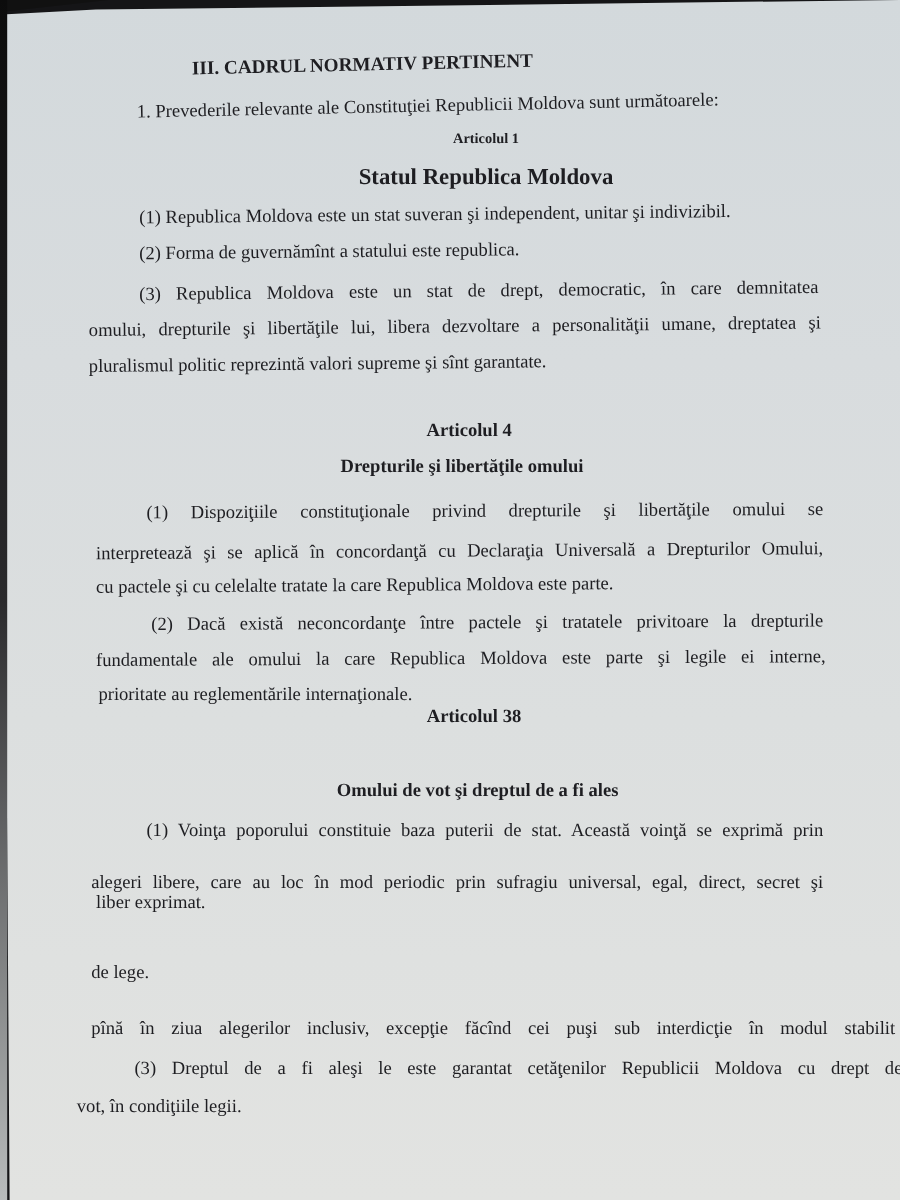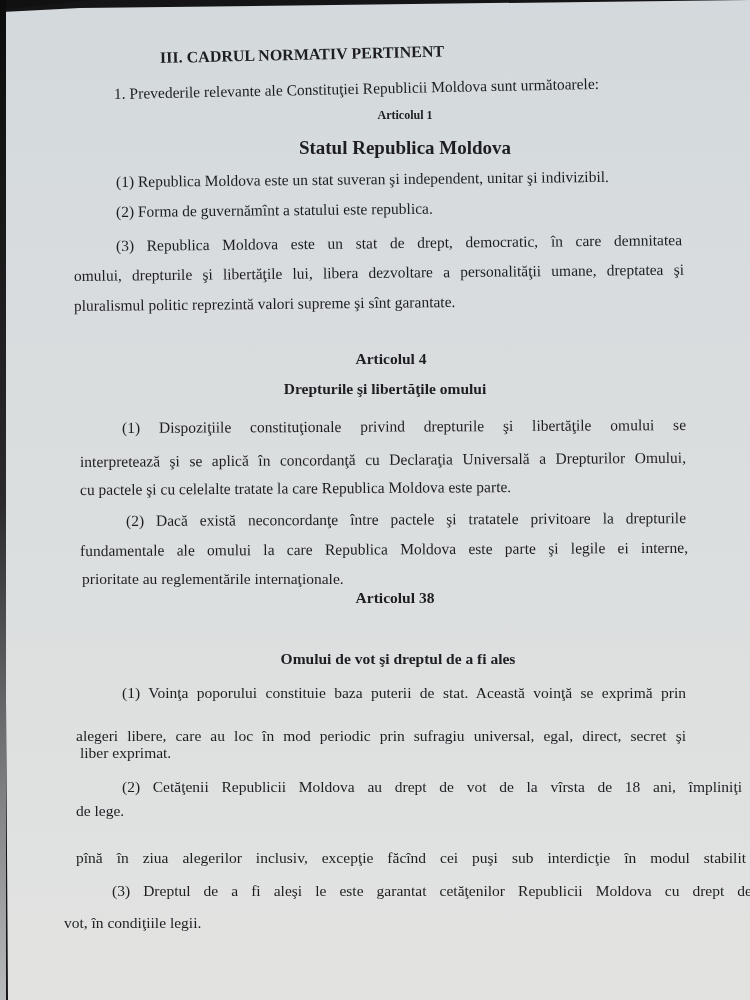--- a/index.html
+++ b/index.html
@@ -98,20 +98,19 @@
     <div class="line justify" style="left:126px; top:513px; width:560px; transform: rotate(-0.3deg); transform-origin:left center;">(2) Dacă există neconcordanţe între pactele şi tratatele privitoare la drepturile</div>
     <div class="line justify" style="left:80px; top:543px; width:608px; transform: rotate(-0.3deg); transform-origin:left center;">fundamentale ale omului la care Republica Moldova este parte şi legile ei interne,</div>
     <div class="line" style="left:82px; top:571px;">prioritate au reglementările internaţionale.</div>
 
     <div class="line bold center" style="left:395px; top:590px;">Articolul 38</div>
     <div class="line bold center" style="left:398px; top:651px;">Omului de vot şi dreptul de a fi ales</div>
 
     <div class="line justify" style="left:122px; top:685px; width:564px;">(1) Voinţa poporului constituie baza puterii de stat. Această voinţă se exprimă prin</div>
     <div class="line justify" style="left:76px; top:715px; width:610px;margin-top:13px;">alegeri libere, care au loc în mod periodic prin sufragiu universal, egal, direct, secret şi</div>
     <div class="line" style="left:80px; top:745px;">liber exprimat.</div>
-    <div class="line justify" style="left:122px; top:779px; width:620px;">(2) Cetăţenii Republicii Moldova au drept de vot de la vîrsta de 18 ani, împliniţi</div>
     <div class="line justify" style="left:76px; top:814px; width:670px;margin-top:36px;">pînă în ziua alegerilor inclusiv, excepţie făcînd cei puşi sub interdicţie în modul stabilit</div>
     <div class="line" style="left:76px; top:803px;text-align:center;">de lege.</div>
     <div class="line justify" style="left:112px; top:883px; width:640px;">(3) Dreptul de a fi aleşi le este garantat cetăţenilor Republicii Moldova cu drept de</div>
     <div class="line" style="left:64px; top:915px;">vot, în condiţiile legii.</div>
 
   </div>
 </div>
 
 </body></html>

